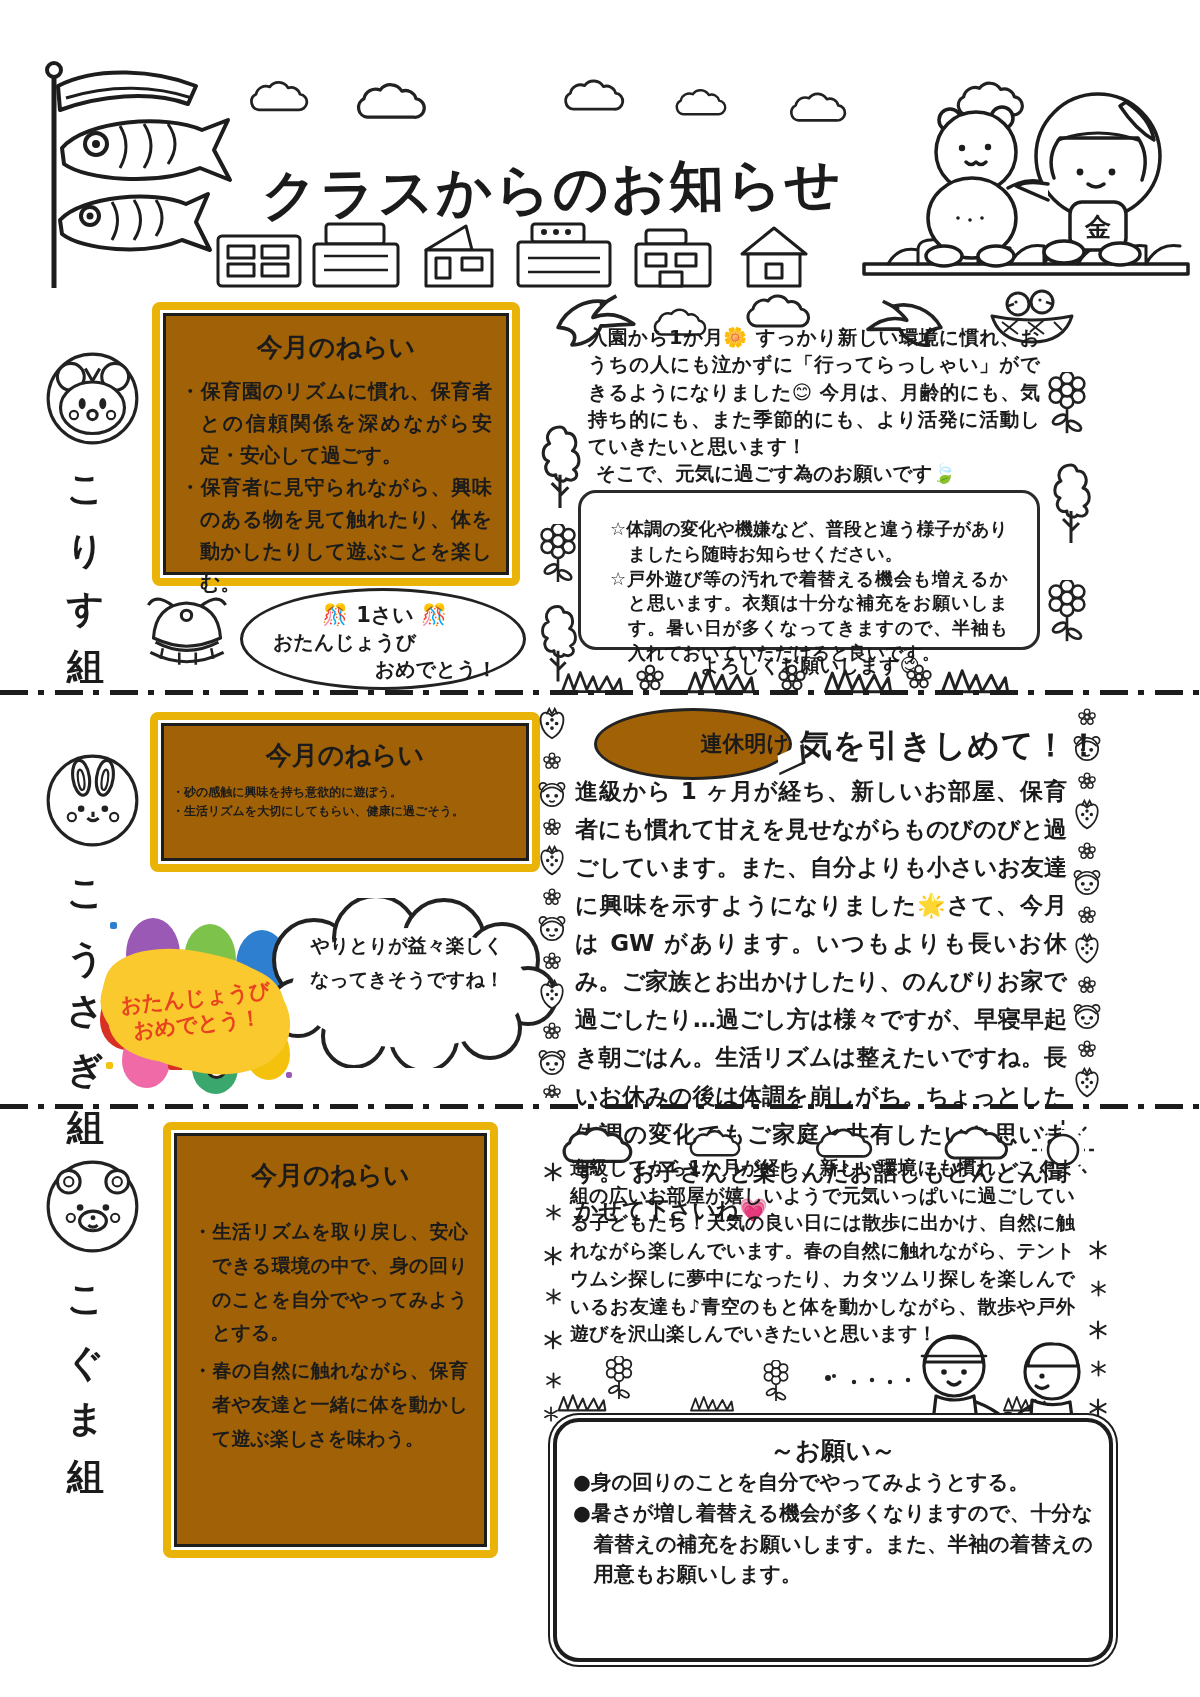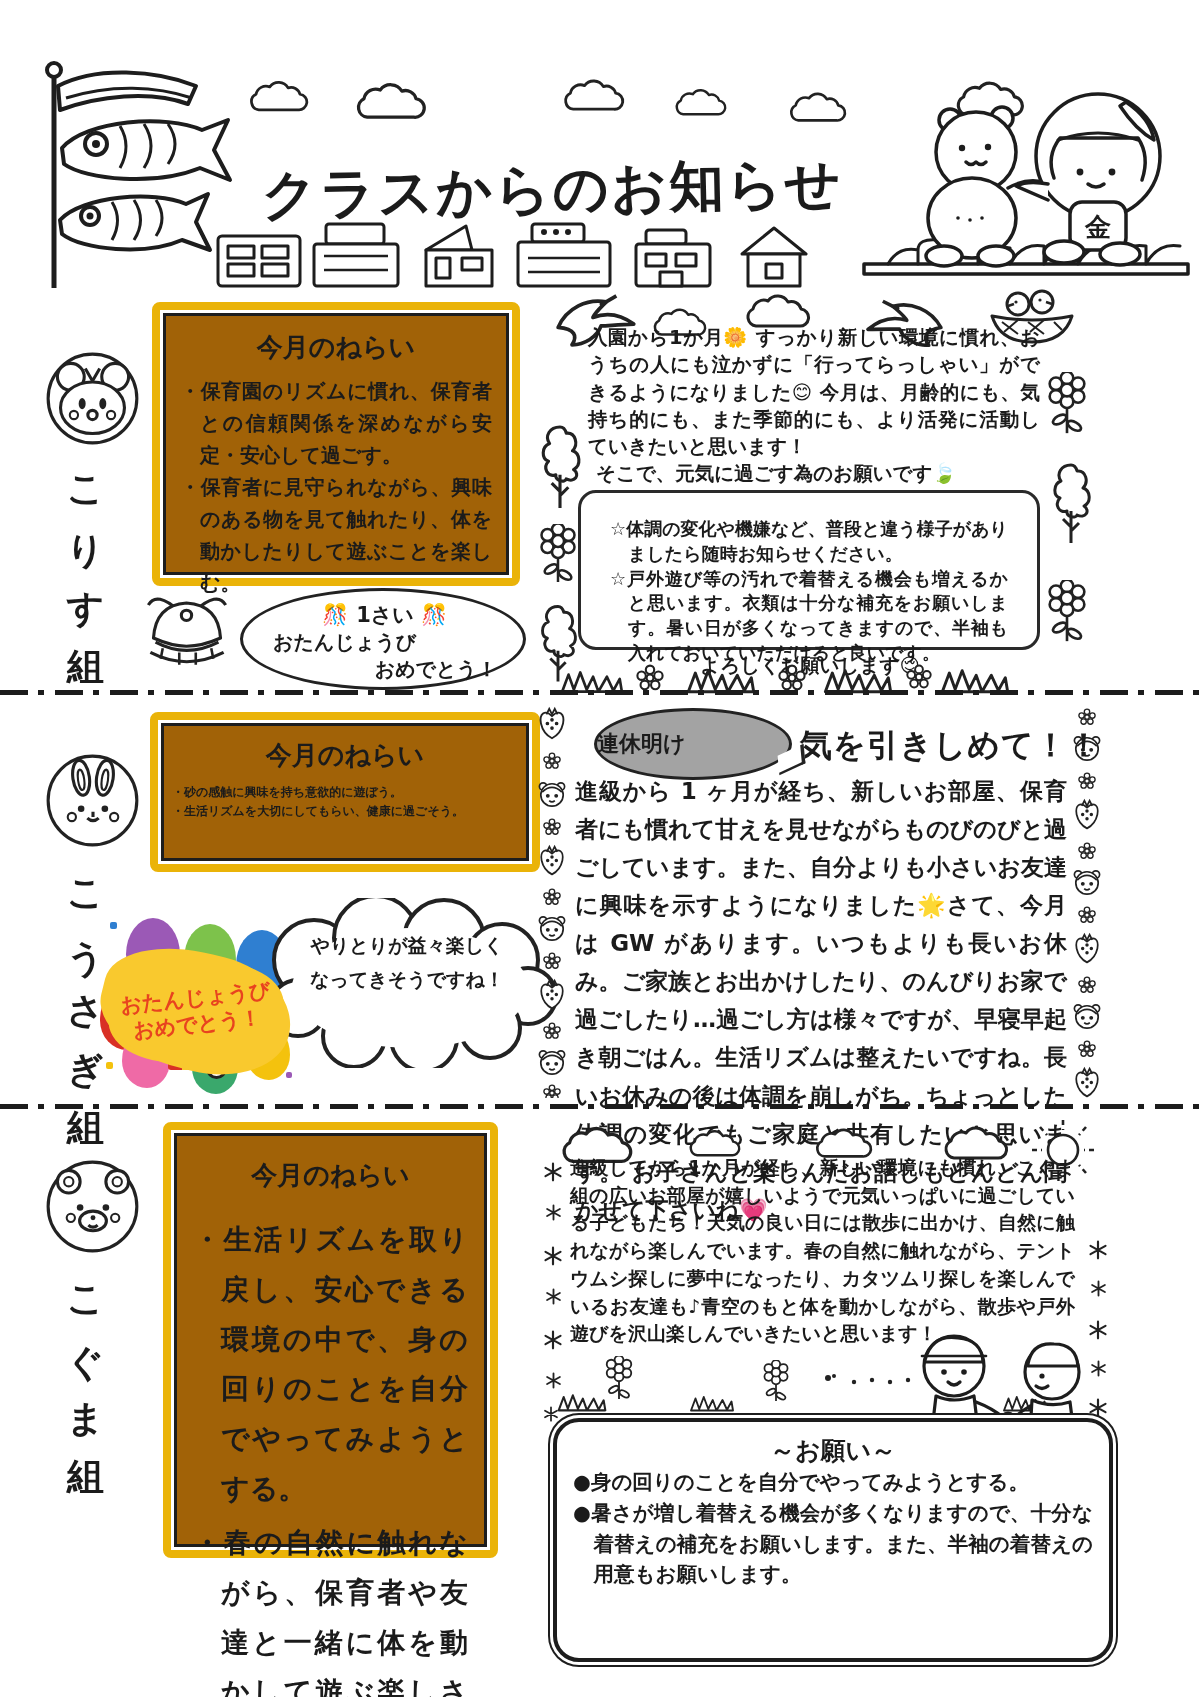--- a/index.html
+++ b/index.html
@@ -15,38 +15,38 @@
   .rail-name{position:absolute;writing-mode:vertical-rl;text-orientation:upright;
     font-size:37px;font-weight:900;letter-spacing:14px;}
   
   .goalbox{position:absolute;border:8px solid #eab308;border-radius:8px;background:#a16207;
     box-shadow:inset 0 0 0 3px #fff, inset 0 0 0 6px #1d1d1d;padding:14px 20px 10px 20px;box-sizing:border-box;}
   .goalbox h2{margin:6px 0 10px 0;text-align:center;font-size:26px;font-weight:800;}
   .goals{list-style:none;margin:0;padding:0;}
   .goals li{padding-left:1em;text-indent:-1em;font-weight:600;text-align:justify;}
   .sec1 .goals li{font-size:20px;line-height:1.6;}
   .sec2 .goals li{font-size:12px;line-height:1.62;}
-  .sec3 .goals li{font-size:28px;line-height:1.78;margin-bottom:4px;}
+  .sec3 .goals li{font-size:19px;line-height:1.78;margin-bottom:4px;}
   
   .para{position:absolute;text-align:justify;font-weight:600;}
   
   .bday-ellipse{position:absolute;border:3px solid #222;border-radius:50%;
     padding:10px 26px 8px 30px;box-sizing:border-box;}
   .bday-ellipse div{font-weight:900;line-height:1.35;}
   .reqbox{position:absolute;border:3px solid #2a2a2a;border-radius:18px;background:#fff;
     padding:7px 12px;box-sizing:border-box;}
   .reqbox ul{list-style:none;margin:17px;padding:0;}
   .reqbox li{padding-left:1em;text-indent:-1em;font-size:18px;line-height:1.38;font-weight:600;text-align:justify;}
   .closing{position:absolute;text-align:center;font-size:19.5px;font-weight:600;}
   
   .divider{position:absolute;left:0;width:1200px;height:5px;
     background:repeating-linear-gradient(90deg,#1c1c1c 0 28px,transparent 28px 38px,#1c1c1c 38px 44px,transparent 44px 55px);}
   
-  .bubble{position:absolute;border:3px solid #222;border-radius:50%;display:flex;align-items:center;justify-content:flex-start;
-    font-size:22px;font-weight:600;background:#a3a3a3;z-index:2;font-family:Liberation Serif, serif;}
+  .bubble{position:absolute;border:3px solid #222;border-radius:50%;display:flex;align-items:center;justify-content:flex-end;
+    font-size:22px;font-weight:600;background:#a16207;z-index:2;font-family:Liberation Serif, serif;}
   .bubble::after{content:"";position:absolute;right:-14px;bottom:6px;width:20px;height:20px;background:#fff;
     border-right:3px solid #222;border-bottom:3px solid #222;transform:skewX(-28deg) rotate(-32deg);}
   .headline{position:absolute;font-size:32px;font-weight:900;letter-spacing:1px;}
   .balloon{position:absolute;border-radius:50% 50% 48% 52%/55% 55% 45% 45%;}
   .bday-burst{position:absolute;background:#f9c92e;border-radius:48% 52% 55% 45%/52% 48% 55% 45%;
     transform:rotate(-4deg);display:flex;flex-direction:column;align-items:center;justify-content:center;z-index:2;}
   .bday-burst::before{content:"";position:absolute;inset:-8px;background:#f9c92e;
     border-radius:55% 45% 48% 52%/45% 55% 52% 48%;transform:rotate(18deg);z-index:-1;}
   .bday-burst div{color:#e8431f;font-weight:900;font-size:21px;line-height:1.25;transform:rotate(-2deg);}
   .confetti{position:absolute;border-radius:2px;}

